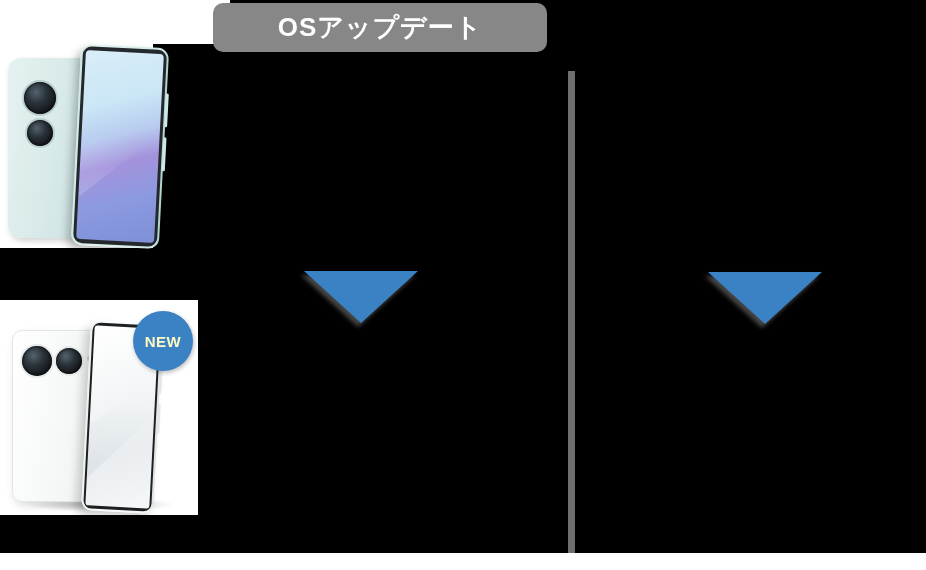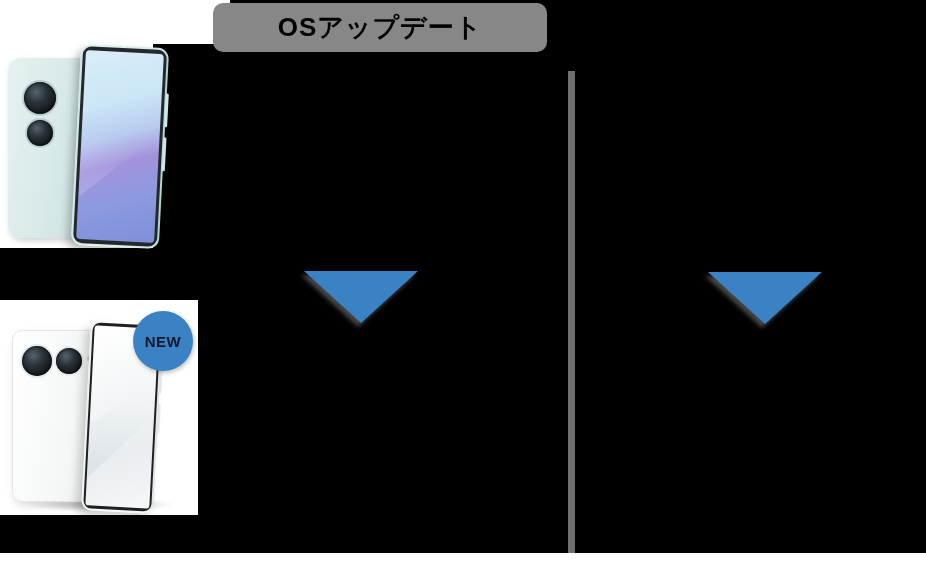--- a/index.html
+++ b/index.html
@@ -11,21 +11,21 @@
   }
   html,body{margin:0;padding:0;background:#222;}
   body{font-family:"Liberation Sans","DejaVu Sans",sans-serif;}
   .canvas{
     position:relative;width:926px;height:570px;overflow:hidden;
     background:var(--bg-black);
   }
   
   .pill{
     position:absolute;top:3px;height:49px;border-radius:10px;
-    background:var(--pill-gray);color:#000000;
+    background:var(--pill-gray);color:#ffffff;
     display:flex;align-items:center;justify-content:center;
     font-size:26px;font-weight:bold;letter-spacing:1px;white-space:nowrap;
   }
   .pill-os{left:213px;width:334px;}
   .pill-sec{left:593px;width:333px;}
   
   .divider{
     position:absolute;left:568px;top:71px;width:7px;height:482px;
     background:var(--divider-gray);
   }
@@ -103,21 +103,21 @@
   }
   .side-btns-b{position:absolute;right:-2px;top:40px;width:3px;height:30px;
     background:#e4e7e7;border-radius:2px;box-shadow:0 40px 0 #e4e7e7;}
   .floor-shadow{
     position:absolute;left:25px;top:497px;width:150px;height:15px;border-radius:50%;
     background:radial-gradient(ellipse,rgba(0,0,0,.28),rgba(0,0,0,0) 70%);
   }
   
   .new-badge{
     position:absolute;left:133px;top:311px;width:60px;height:60px;border-radius:50%;
-    background:var(--accent-blue);color:#0f172a;
+    background:var(--accent-blue);color:#fef9c3;
     display:flex;align-items:center;justify-content:center;
     font-size:15px;font-weight:bold;letter-spacing:.5px;
     box-shadow:1px 2px 4px rgba(0,0,0,.25);
   }
 </style>
 </head>
 <body>
 
 <div class="canvas">
 

